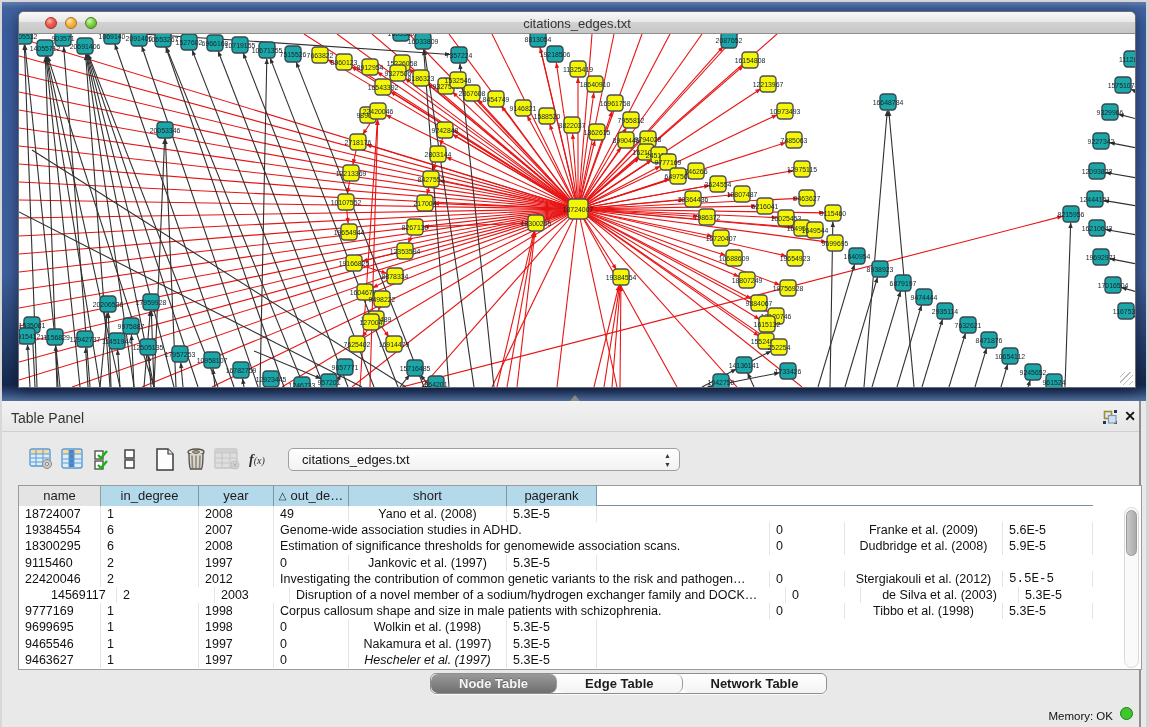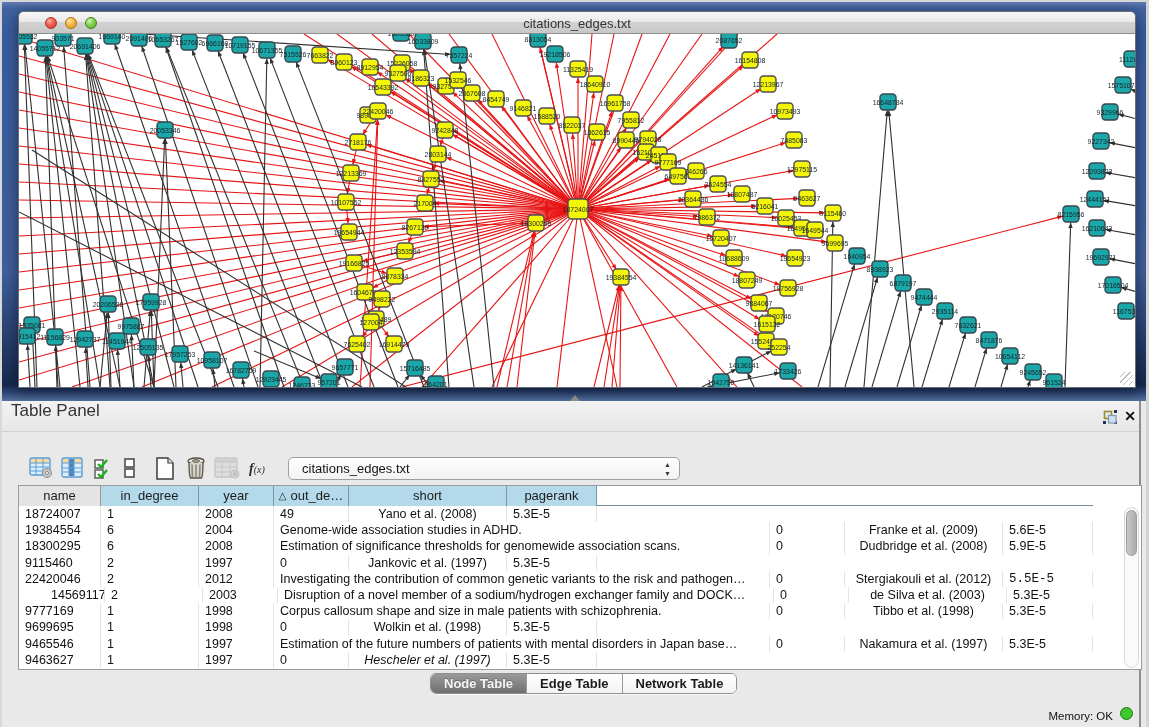--- a/index.html
+++ b/index.html
@@ -32,27 +32,27 @@
     background:repeating-linear-gradient(135deg, transparent 0, transparent 3px, #aaa 3px, #aaa 4px); opacity:.8; }
 
   
   #splitter-handle { position:absolute; left:570px; top:395px; width:0; height:0;
     border-left:5px solid transparent; border-right:5px solid transparent; border-bottom:6px solid #8a8a8a; }
 
   
   #table-panel { position:absolute; left:2px; top:401px; width:1137px; height:326px; background:#e9e9e9; }
   #panel-header { position:absolute; left:0; top:0; width:100%; height:31px;
     background:linear-gradient(180deg,#f2f2f2,#e7e7e7); border-bottom:1px solid #d0d0d0; }
-  #panel-title { position:absolute; left:9px; top:0; font-size:17px; color:#333; }
+  #panel-title { position:absolute; left:9px; top:9px; font-size:14px; color:#333; }
   #panel-float { position:absolute; left:1101px; top:9px; width:15px; height:15px; }
   #panel-close { position:absolute; left:1120px; top:7px; width:16px; height:16px;
     font-size:14px; font-weight:bold; color:#111; text-align:center; line-height:16px; }
 
   
-  #toolbar { position:absolute; left:0; top:47px; width:100%; height:49px; }
+  #toolbar { position:absolute; left:0; top:38px; width:100%; height:49px; }
   .tool { position:absolute; top:9px; }
   #combo { position:absolute; left:286px; top:9px; width:392px; height:23px;
     background:linear-gradient(180deg,#ffffff,#f2f2f2); border:1px solid #9e9ea4; border-radius:5px; }
   #combo-label { position:absolute; left:13px; top:3px; font-size:13px; color:#141414; }
   #combo-stepper { position:absolute; right:6px; top:2px; width:11px; height:18px; font-size:7px;
     color:#3a3a3a; line-height:9px; text-align:center; }
 
   
   #table-box { position:absolute; left:16px; top:84px; width:1124px; height:185px;
     background:#fff; border:1px solid #9b9b9b; }
@@ -69,22 +69,22 @@
   .td.center { text-align:center; padding-left:2px; }
   #vscroll { position:absolute; right:2px; top:21px; width:15px; height:161px;
     background:#fafafa; border:1px solid #d9d9d9; border-radius:8px;}
   #vscroll-thumb { position:absolute; left:1px; top:2px; width:11px; height:46px;
     background:linear-gradient(90deg,#c9c9c9,#ababab); border:1px solid #9b9b9b; border-radius:7px; }
 
   
   #tabbar { position:absolute; left:428px; top:272px; height:21px; display:flex;
     border:1px solid #8f8f8f; border-radius:6px; overflow:hidden; background:#fff;
     box-shadow:0 1px 0 rgba(255,255,255,.7); }
-  .tab { height:100%; font-size:13px; font-weight:bold; padding:0 13px; line-height:20px; color:#1b1b1b;
-    background:linear-gradient(180deg,#ffffff,#f3f3f3); border-right:1px solid #9a9a9a; }
+  .tab { height:100%; font-size:13px; font-weight:bold; padding:0 28px; line-height:20px; color:#1b1b1b;
+    background:linear-gradient(180deg,#ffffff,#f3f3f3); border-right:1px solid #9a9a9a;border-radius:7px; }
   .tab:last-child { border-right:none; }
   .tab.selected { background:linear-gradient(180deg,#9a9a9a,#6f6f6f); color:#f6f6f6;
     text-shadow:0 -1px 0 rgba(0,0,0,.25); }
 
   
   #memory-label { position:absolute; left:961px; top:309px; width:150px; text-align:right;
     font-size:11.5px; color:#111; }
   #memory-dot { position:absolute; left:1118px; top:306px; width:13px; height:13px;
     border-radius:50%; border:1.5px solid #1e7a14; }
 
@@ -859,21 +859,21 @@
           <div class="td" style="width: 82px;">18724007</div>
           <div class="td" style="width: 98px;">1</div>
           <div class="td" style="width: 75px;">2008</div>
           <div class="td" style="width: 75px;">49</div>
           <div class="td center" style="width: 158px;">Yano et al. (2008)</div>
           <div class="td" style="width: 90px;">5.3E-5</div>
         </div>
         <div class="tr">
           <div class="td" style="width: 82px;">19384554</div>
           <div class="td" style="width: 98px;">6</div>
-          <div class="td" style="width: 75px;">2004</div>
+          <div class="td" style="width: 75px;">2007</div>
           <div class="td" style="width: 496px;">Genome-wide association studies in ADHD.</div>
           <div class="td" style="width: 75px;">0</div>
           <div class="td center" style="width: 158px;">Franke et al. (2009)</div>
           <div class="td" style="width: 90px;">5.6E-5</div>
         </div>
         <div class="tr">
           <div class="td" style="width: 82px;">18300295</div>
           <div class="td" style="width: 98px;">6</div>
           <div class="td" style="width: 75px;">2008</div>
           <div class="td" style="width: 496px;">Estimation of significance thresholds for genomewide association scans.</div>
@@ -892,21 +892,21 @@
         <div class="tr">
           <div class="td" style="width: 82px;">22420046</div>
           <div class="td" style="width: 98px;">2</div>
           <div class="td" style="width: 75px;">2012</div>
           <div class="td" style="width: 496px;">Investigating the contribution of common genetic variants to the risk and pathogen…</div>
           <div class="td" style="width: 75px;">0</div>
           <div class="td center" style="width: 158px;">Stergiakouli et al. (2012)</div>
           <div class="td" style="width: 90px; font-family: Liberation Mono, monospace;">5.5E-5</div>
         </div>
         <div class="tr">
-          <div class="td" style="width: 86px; padding-left: 32px;">14569117</div>
+          <div class="td" style="width: 98px; padding-left: 32px;">14569117</div>
           <div class="td" style="width: 98px;">2</div>
           <div class="td" style="width: 75px;">2003</div>
           <div class="td" style="width: 496px;">Disruption of a novel member of a sodium/hydrogen exchanger family and DOCK…</div>
           <div class="td" style="width: 75px;">0</div>
           <div class="td center" style="width: 158px;">de Silva et al. (2003)</div>
           <div class="td" style="width: 90px;">5.3E-5</div>
         </div>
         <div class="tr">
           <div class="td" style="width: 82px;">9777169</div>
           <div class="td" style="width: 98px;">1</div>
@@ -921,21 +921,20 @@
           <div class="td" style="width: 98px;">1</div>
           <div class="td" style="width: 75px;">1998</div>
           <div class="td" style="width: 75px;">0</div>
           <div class="td center" style="width: 158px;">Wolkin et al. (1998)</div>
           <div class="td" style="width: 90px;">5.3E-5</div>
         </div>
         <div class="tr">
           <div class="td" style="width: 82px;">9465546</div>
           <div class="td" style="width: 98px;">1</div>
           <div class="td" style="width: 75px;">1997</div>
-          <div class="td" style="width: 496px;">Estimation of the future numbers of patients with mental disorders in Japan base…</div>
           <div class="td" style="width: 75px;">0</div>
           <div class="td center" style="width: 158px;">Nakamura et al. (1997)</div>
           <div class="td" style="width: 90px;">5.3E-5</div>
         </div>
         <div class="tr">
           <div class="td" style="width: 82px;">9463627</div>
           <div class="td" style="width: 98px;">1</div>
           <div class="td" style="width: 75px;">1997</div>
           <div class="td" style="width: 75px;">0</div>
           <div class="td center" style="width: 158px; font-style: italic;">Hescheler et al. (1997)</div>

